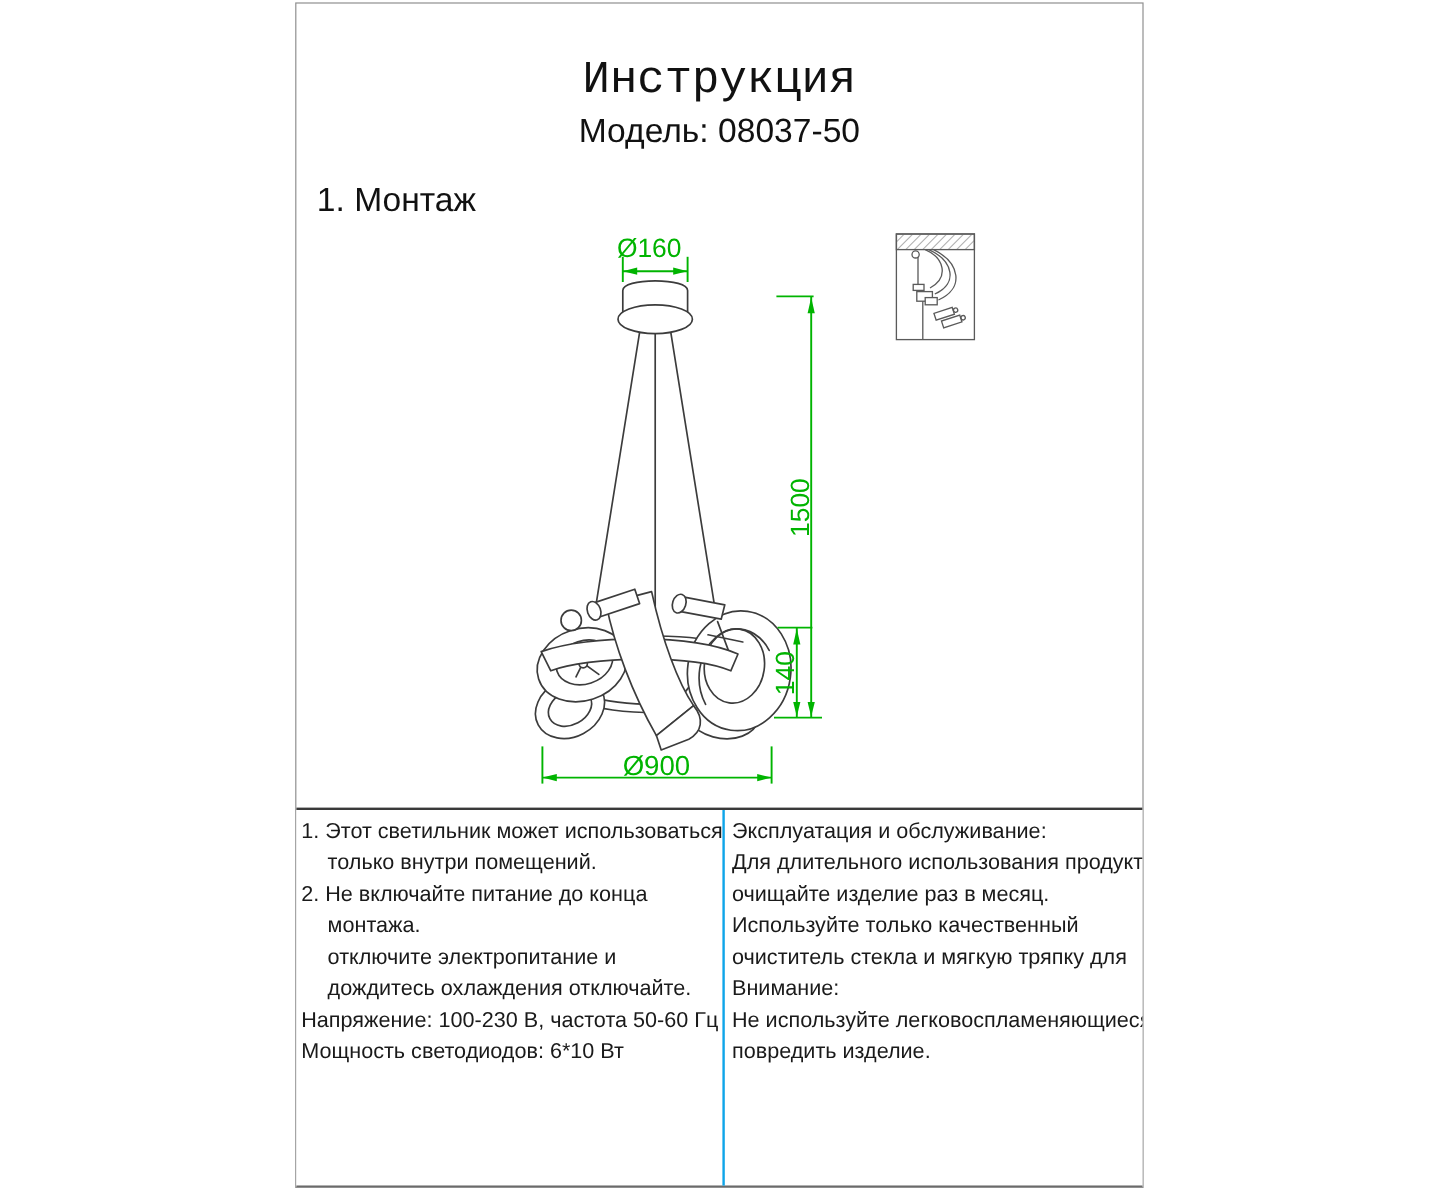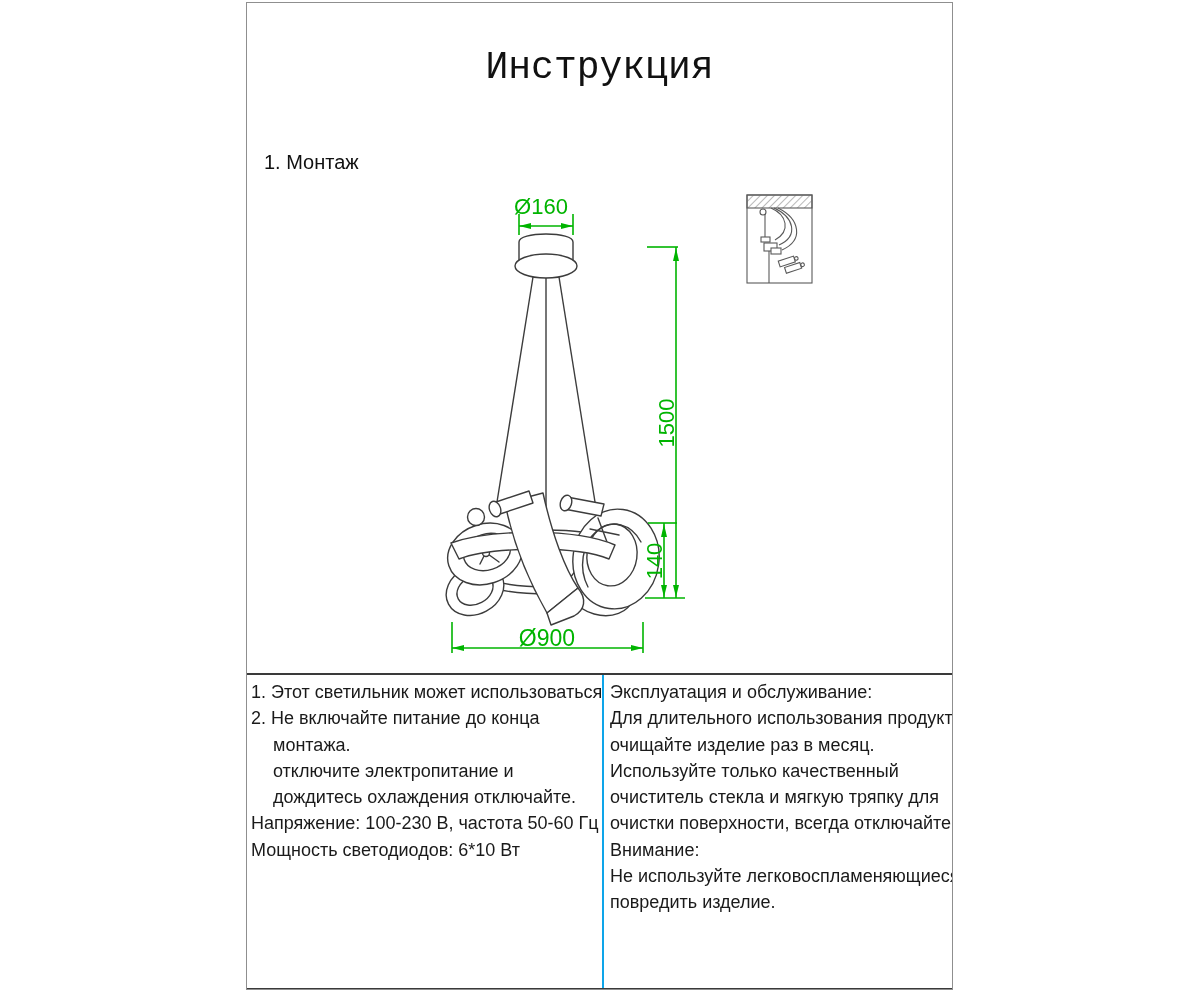--- a/index.html
+++ b/index.html
@@ -16,21 +16,21 @@
   .title{
     position:absolute;top:44px;left:0;right:0;text-align:center;
     font-size:38px;line-height:42px;color:#111;font-family:Liberation Mono, monospace;
   }
   .model{
     position:absolute;top:90px;left:0;right:0;text-align:center;
     font-size:28px;line-height:32px;color:#111;
   }
   .section{
     position:absolute;top:148px;left:17px;
-    font-size:20px;color:#111;
+    font-size:28px;color:#111;
   }
   .notes{
     position:absolute;left:-1px;right:-1px;top:670px;bottom:-1px;
     border-top:2px solid #3a3a3a;border-bottom:2px solid #3a3a3a;
     display:flex;background:#fff;
   }
   .cell{font-size:18px;line-height:26.3px;padding:4px 2px 0 5px;box-sizing:border-box;white-space:nowrap;overflow:hidden;}
   .cell.left{width:356px;flex:0 0 356px;}
   .cell.right{flex:1;border-left:2px solid #0ea5e9;padding-left:6px;}
   .ln{white-space:nowrap;}
@@ -157,38 +157,39 @@
         <rect class="solid" x="534" y="256" width="16" height="6"></rect>
         <rect class="solid" x="538" y="264" width="16" height="6"></rect>
         <circle cx="552" cy="259" r="1.8"></circle>
         <circle cx="556" cy="267" r="1.8"></circle>
       </g>
       <line x1="523" y1="249" x2="523" y2="281"></line>
     </g>
   </svg>
 
   <div class="title">Инструкция</div>
+  <div class="model">Модель: 08037-50</div>
   <div class="section">1. Монтаж</div>
 
   <div class="notes">
     <div class="cell left">
       <div class="ln">1. Этот светильник может использоваться</div>
+      <div class="ln ind">только внутри помещений.</div>
       <div class="ln">2. Не включайте питание до конца</div>
       <div class="ln ind">монтажа.</div>
       <div class="ln ind">отключите электропитание и</div>
       <div class="ln ind">дождитесь охлаждения отключайте.</div>
       <div class="ln">Напряжение: 100-230 В, частота 50-60 Гц</div>
       <div class="ln">Мощность светодиодов: 6*10 Вт</div>
     </div>
     <div class="cell right">
       <div class="ln">Эксплуатация и обслуживание:</div>
       <div class="ln">Для длительного использования продукта</div>
       <div class="ln">очищайте изделие раз в месяц.</div>
       <div class="ln">Используйте только качественный</div>
       <div class="ln">очиститель стекла и мягкую тряпку для</div>
-      <div class="ln">очистки поверхности, всегда отключайте</div>
       <div class="ln">Внимание:</div>
       <div class="ln">Не используйте легковоспламеняющиеся</div>
       <div class="ln">повредить изделие.</div>
     </div>
   </div>
 
 </div>
 
 </body></html>

